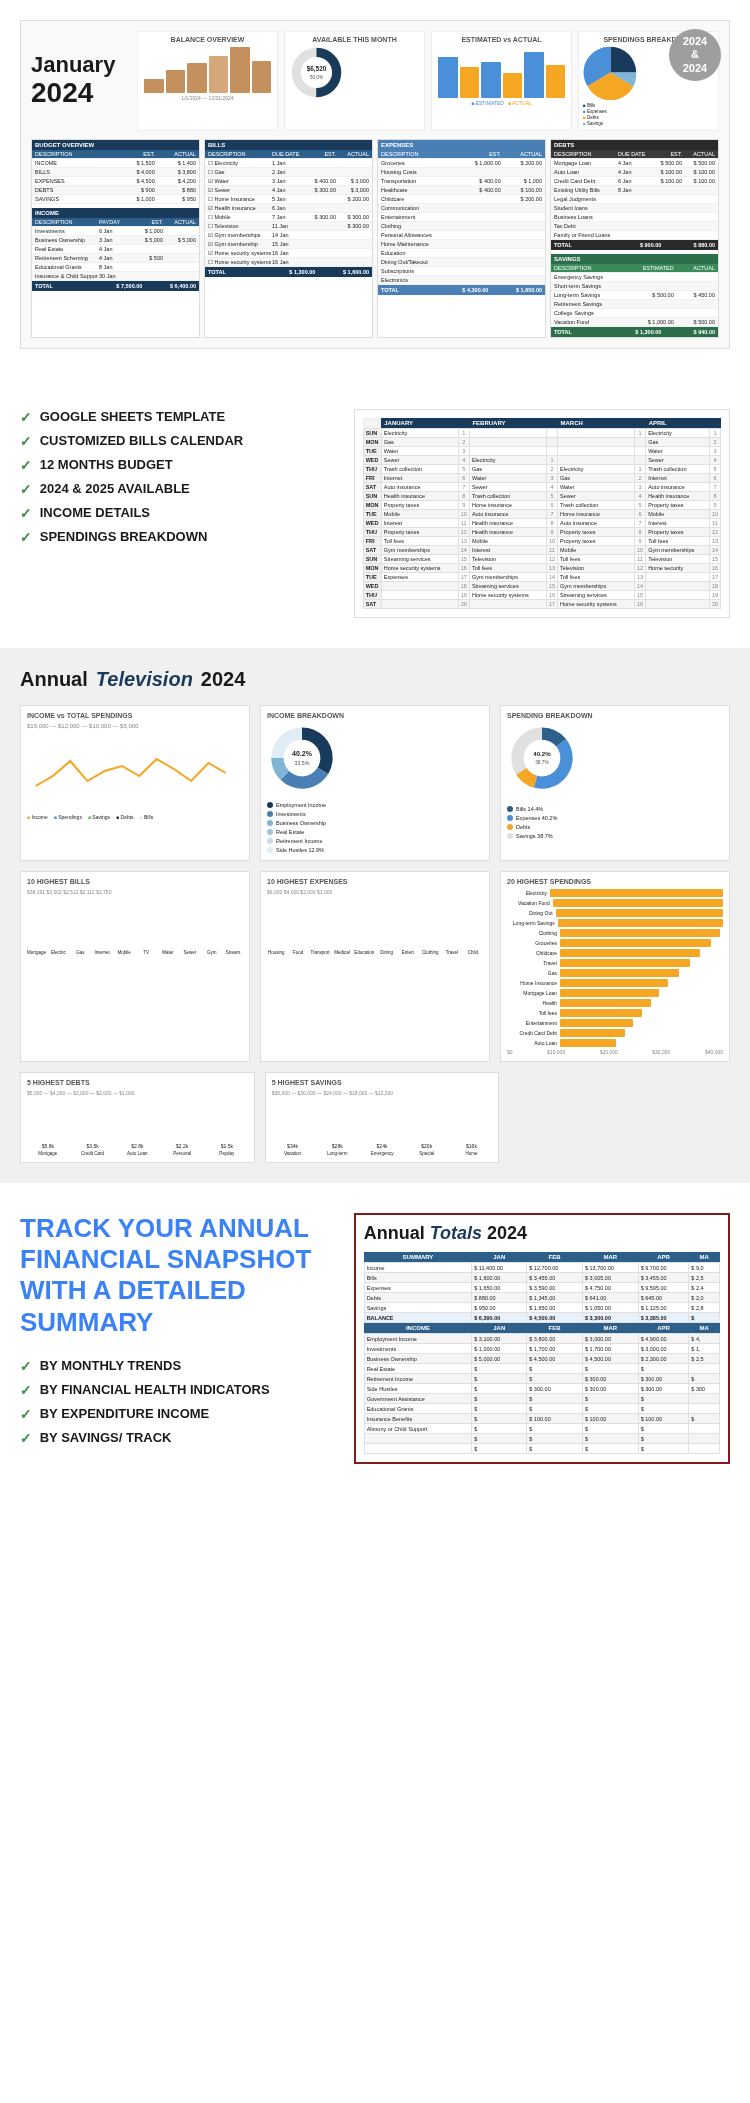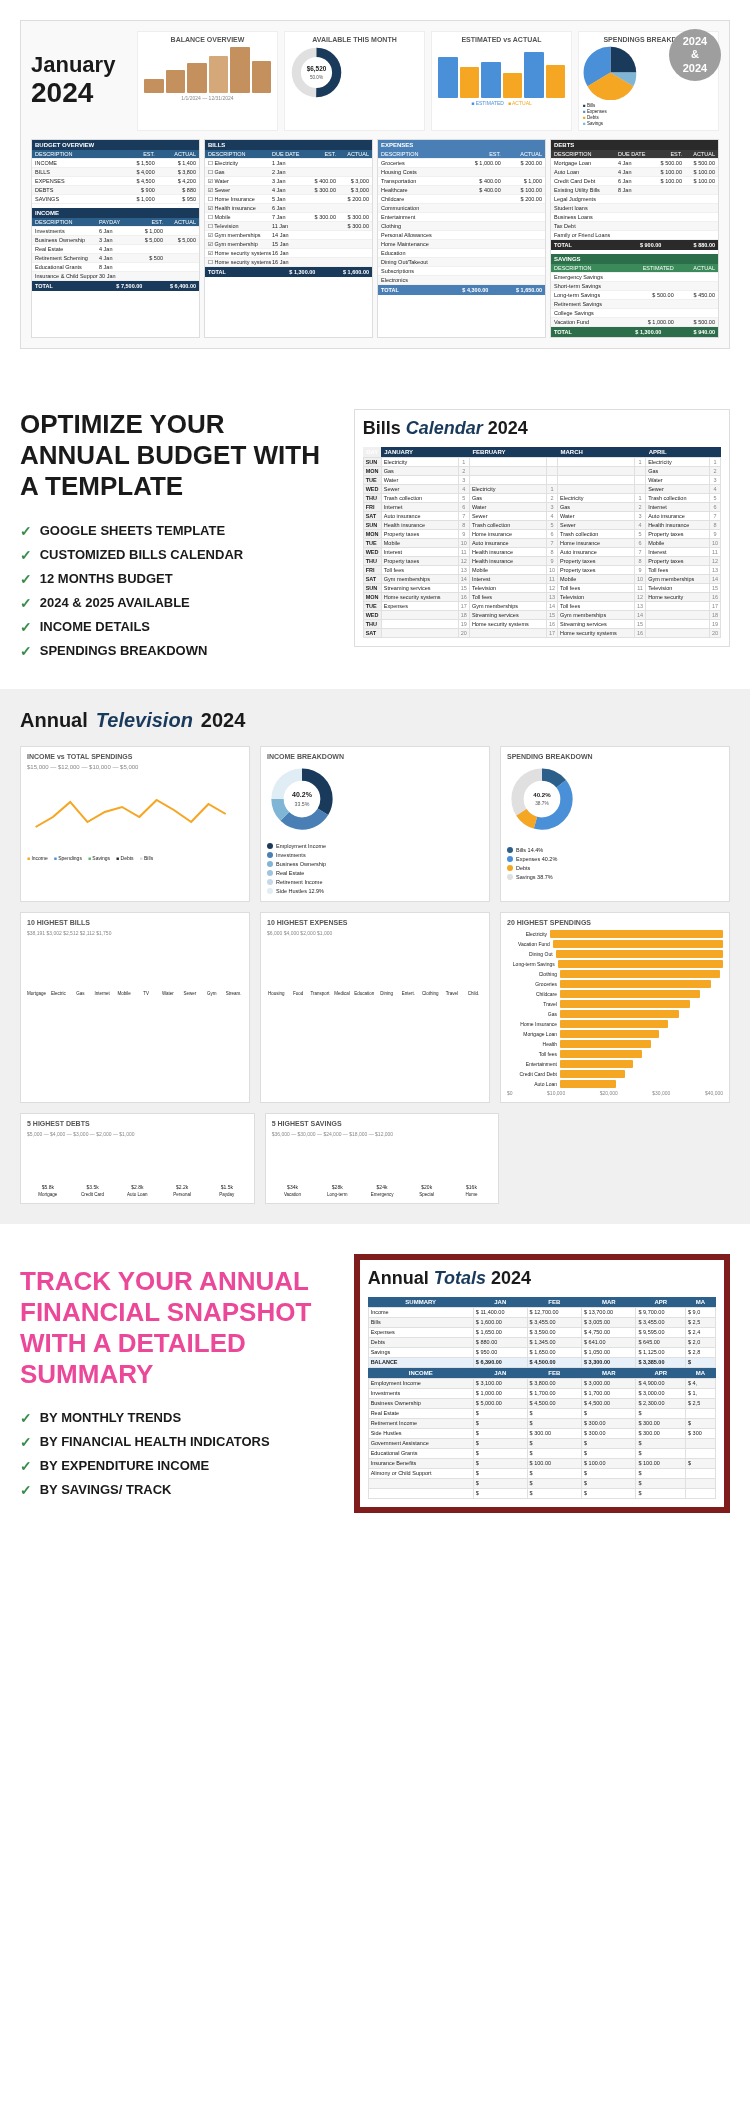--- a/index.html
+++ b/index.html
@@ -354,31 +354,30 @@
       padding: 30px 20px;
       display: flex;
       gap: 20px;
     }
     .track-left {
       flex: 1;
     }
     .track-title {
       font-size: 26px;
       font-weight: 900;
-      color: #ec4899;
+      color: #3b82f6;
       line-height: 1.2;
       margin-bottom: 20px;
       text-transform: uppercase;
-      margin-top: 12px;
     }
     .track-right {
       flex: 1.2;
     }
     .annual-totals-box {
-      border: 6px solid #7f1d1d;
+      border: 2px solid #7f1d1d;
       padding: 8px;
       background: #fff;
     }
     .annual-totals-title {
       font-size: 18px;
       font-weight: 700;
       margin-bottom: 8px;
       color: #1a1a1a;
     }
     .totals-table {
@@ -850,21 +849,20 @@
             <div class="mini-total-cell">$ 940.00</div>
           </div>
         </div>
       </div>
     </div>
   </div>
 </div>
 
 <div class="section-optimize">
   <div class="optimize-left">
-    <div class="optimize-title">OPTIMIZE YOUR ANNUAL BUDGET WITH A TEMPLATE</div>
     <ul class="feature-list">
       <li class="feature-item">
         <span class="check-icon">✓</span>
         <span>GOOGLE SHEETS TEMPLATE</span>
       </li>
       <li class="feature-item">
         <span class="check-icon">✓</span>
         <span>CUSTOMIZED BILLS CALENDAR</span>
       </li>
       <li class="feature-item">
@@ -880,25 +878,20 @@
         <span>INCOME DETAILS</span>
       </li>
       <li class="feature-item">
         <span class="check-icon">✓</span>
         <span>SPENDINGS BREAKDOWN</span>
       </li>
     </ul>
   </div>
   <div class="optimize-right">
     <div class="bills-calendar-box">
-      <div class="bills-cal-title">
-        <span>Bills</span>
-        <span class="highlight">Calendar</span>
-        <span>2024</span>
-      </div>
       <table class="cal-table">
         <thead>
           <tr>
             <th class="day-col">DAY</th>
             <th>JANUARY</th>
             <th></th>
             <th>FEBRUARY</th>
             <th></th>
             <th>MARCH</th>
             <th></th>

